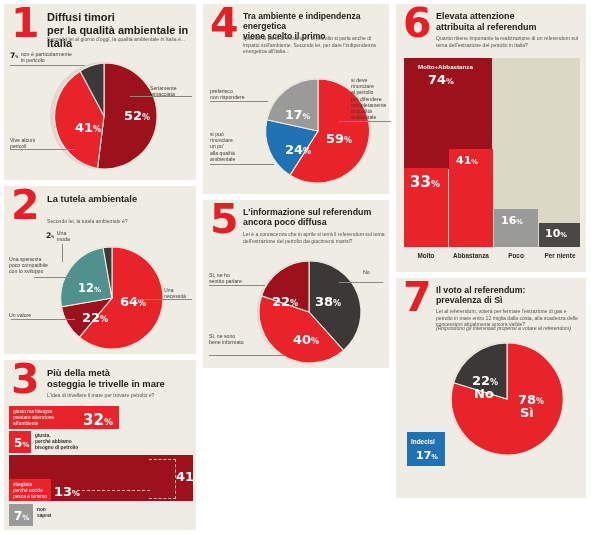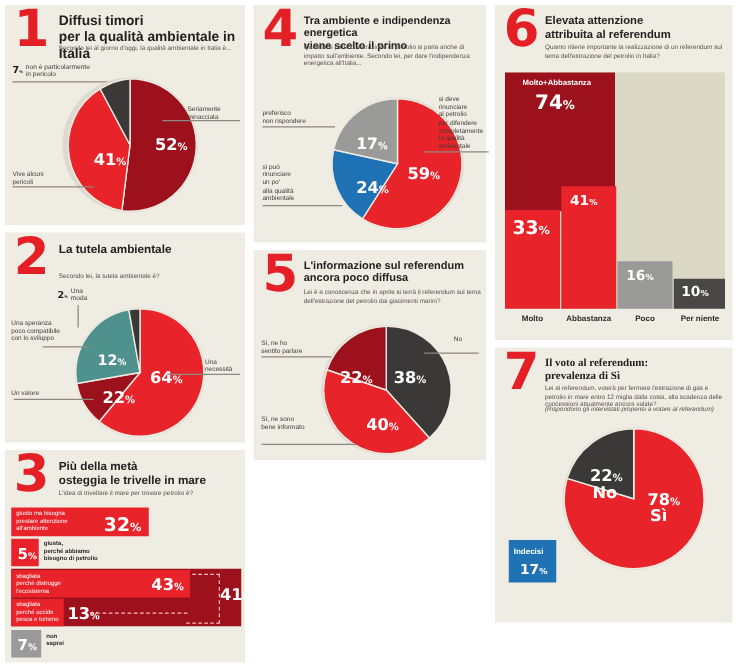--- a/index.html
+++ b/index.html
@@ -161,30 +161,20 @@
       <span>perché abbiamo</span><br>
       <span>bisogno di petrolio</span>
     </div>
 
     <div style="position:absolute;left:5px;top:95px;width:184px;height:46px;background:#9c111c;"></div>
     <div style="position:absolute;left:145px;top:99px;width:26px;height:38px;border:1px dashed #ffb6bb;border-left:none;"></div>
     <div class="bignum" style="position:absolute;left:172px;top:109px;font-size:13px;color:#ffffff;">
       <span>41</span><span class="sm">%</span>
     </div>
 
-    <div class="bar" style="left:5px;top:96px;width:143px;height:22px;background:#e8232a;">
-      <div class="barlbl" style="left:4px;top:3px;width:62px;font-size:4.8px;color:#ffffff;">
-        <span>sbagliata</span><br>
-        <span>perché distrugge</span><br>
-        <span>l'ecosistema</span>
-      </div>
-      <div class="bignum" style="position:absolute;right:5px;top:5px;font-size:13px;color:#ffffff;">
-        <span>43</span><span class="sm">%</span>
-      </div>
-    </div>
 
     <div class="bar" style="left:5px;top:119px;width:42px;height:22px;background:#e8232a;">
       <div class="barlbl" style="left:4px;top:3px;width:40px;font-size:4.8px;color:#ffffff;">
         <span>sbagliata</span><br>
         <span>perché uccide</span><br>
         <span>pesca e turismo</span>
       </div>
     </div>
     <div class="bignum" style="position:absolute;left:50px;top:124px;font-size:13px;color:#ffffff;">
       <span>13</span><span class="sm">%</span>
@@ -299,21 +289,21 @@
     <div class="ptitle" style="left:40px;top:7px;width:146px;font-size:9px;">
       <div>Elevata attenzione</div>
       <div>attribuita al referendum</div>
     </div>
     <div class="psub" style="left:40px;top:31px;width:146px;font-size:5.1px;">Quanto ritiene importante la realizzazione di un referendum sul tema dell'estrazione del petrolio in Italia?</div>
 
     <div style="position:absolute;left:8px;top:54px;width:176px;height:189px;background:#dcd8c6;">
 
       <div style="position:absolute;left:0;top:0;width:88px;height:111px;background:#9c111c;">
         <div style="position:absolute;left:14px;top:5px;font-size:6.2px;color:#ffffff;font-weight:bold;">Molto+Abbastanza</div>
-        <div class="bignum" style="position:absolute;left:24px;top:14px;font-size:16px;color:#ffffff;">
+        <div class="bignum" style="position:absolute;left:24px;top:14px;font-size:13px;color:#ffffff;">
           <span>74</span><span class="sm">%</span>
         </div>
       </div>
 
       <div style="position:absolute;left:0;bottom:0;width:44px;height:79px;background:#e8232a;">
         <div class="bignum" style="position:absolute;left:6px;top:5px;font-size:15px;color:#ffffff;">
           <span>33</span><span class="sm">%</span>
         </div>
       </div>
 
@@ -337,21 +327,21 @@
     </div>
 
     <div class="axlbl" style="left:8px;top:248px;width:44px;font-size:6.4px;">Molto</div>
     <div class="axlbl" style="left:53px;top:248px;width:44px;font-size:6.4px;">Abbastanza</div>
     <div class="axlbl" style="left:98px;top:248px;width:44px;font-size:6.4px;">Poco</div>
     <div class="axlbl" style="left:142px;top:248px;width:44px;font-size:6.4px;">Per niente</div>
   </div>
 
   <div class="panel" style="left:396px;top:278px;width:190px;height:220px;">
     <div class="pnum" style="left:7px;top:4px;font-size:41px;">7</div>
-    <div class="ptitle" style="left:40px;top:7px;width:146px;font-size:8.8px;font-family:Liberation Serif, serif;">
+    <div class="ptitle" style="left:40px;top:7px;width:146px;font-size:8.8px;">
       <div>Il voto al referendum:</div>
       <div>prevalenza di Sì</div>
     </div>
     <div class="psub" style="left:40px;top:30px;width:146px;font-size:5.1px;">Lei al referendum, voterà per fermare l'estrazione di gas e petrolio in mare entro 12 miglia dalla costa, alla scadenza delle concessioni attualmente ancora valide?</div>
     <div class="psub" style="left:40px;top:47px;width:146px;font-size:5.1px;">
       <i>(Rispondono gli intervistati propensi a votare al referendum)</i>
     </div>
 
     <div class="chartwrap" style="left:52px;top:62px;">
       <svg width="118" height="118" viewBox="0 0 118 118">

